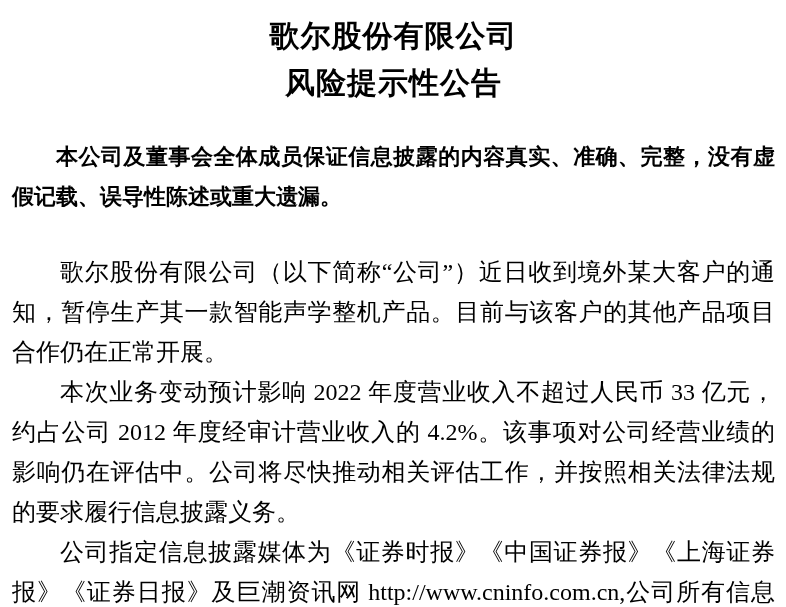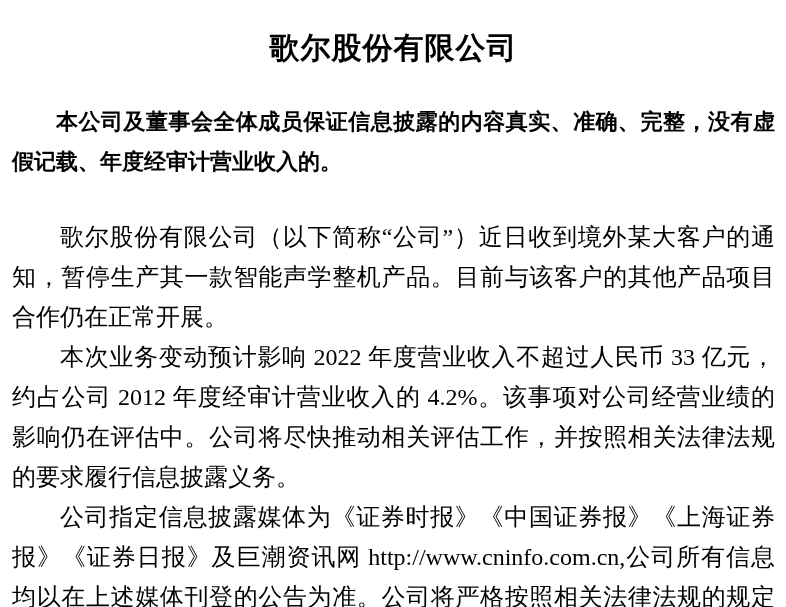--- a/index.html
+++ b/index.html
@@ -11,21 +11,21 @@
     position: relative;
     width: 786px;
     height: 607px;
     background: #ffffff;
     box-sizing: border-box;
     padding: 0 11px 0 12px;
     overflow: hidden;
     color: #000000;
   }
   .doc-title {
-    margin-top: 24px;
+    margin-top: 12px;
     text-align: center;
     font-family: "Liberation Sans", "DejaVu Sans", sans-serif;
     font-weight: bold;
     font-size: 30px;
     line-height: 47px;
     color: #000000;
     letter-spacing: 1px;
   }
   .doc-subtitle {
     text-align: center;
@@ -60,21 +60,22 @@
   }
   .body-block {
     margin-top: 35px;
   }
 </style>
 </head>
 <body>
 
 <div class="page">
   <div class="doc-title">歌尔股份有限公司</div>
+  <div class="doc-subtitle">风险提示性公告</div>
 
-  <p class="declaration">本公司及董事会全体成员保证信息披露的内容真实、准确、完整，没有虚假记载、年度经审计营业收入的。</p>
+  <p class="declaration">本公司及董事会全体成员保证信息披露的内容真实、准确、完整，没有虚假记载、误导性陈述或重大遗漏。</p>
 
   <div class="body-block">
     <p class="body-paragraph">歌尔股份有限公司（以下简称“公司”）近日收到境外某大客户的通知，暂停生产其一款智能声学整机产品。目前与该客户的其他产品项目合作仍在正常开展。</p>
     <p class="body-paragraph">本次业务变动预计影响 2022 年度营业收入不超过人民币 33 亿元，约占公司 2012 年度经审计营业收入的 4.2%。该事项对公司经营业绩的影响仍在评估中。公司将尽快推动相关评估工作，并按照相关法律法规的要求履行信息披露义务。</p>
     <p class="body-paragraph">公司指定信息披露媒体为《证券时报》《中国证券报》《上海证券报》《证券日报》及巨潮资讯网 http://www.cninfo.com.cn,公司所有信息均以在上述媒体刊登的公告为准。公司将严格按照相关法律法规的规定履行信息披露义务。敬请广大投资者注意投资风险。</p>
   </div>
 </div>
 
 </body></html>

